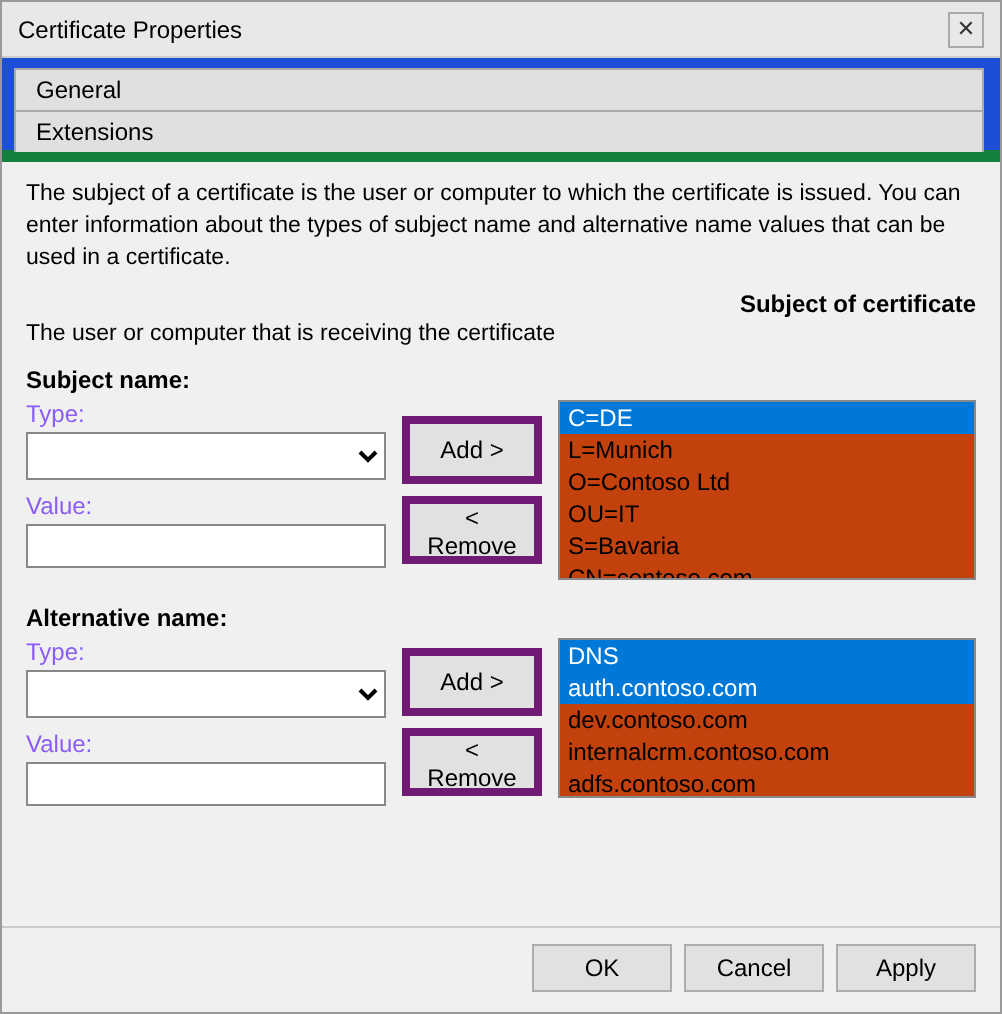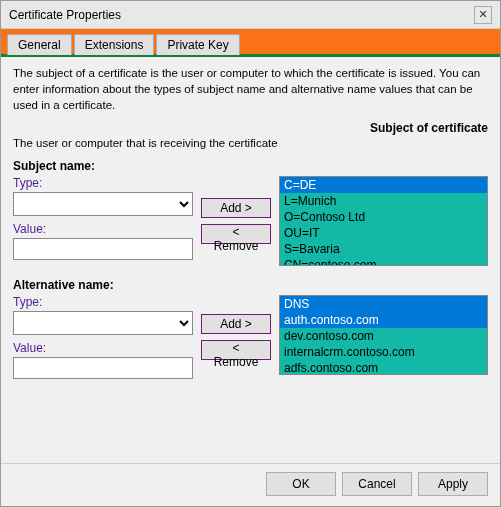--- a/index.html
+++ b/index.html
@@ -49,24 +49,24 @@
       cursor: pointer;
       display: flex;
       align-items: center;
       justify-content: center;
       font-size: 11px;
       color: #333;
     }
 
     .tabs-row {
       display: flex;
-      flex-direction: row;
+      flex-direction: column;
       padding: 4px 6px 0 6px;
-      background: #f97316;
-      border-bottom: 3px solid #15803d;
+      background: #1d4ed8;
+      border-bottom: 6px solid #15803d;
       flex-shrink: 0;
     }
 
     .tab {
       padding: 3px 10px;
       font-size: 12px;
       border: 1px solid #aaa;
       border-bottom: none;
       background: #e0e0e0;
       cursor: pointer;
@@ -131,21 +131,21 @@
       flex-shrink: 0;
     }
 
     .right-panel {
       flex: 1;
     }
 
     .field-label {
       font-size: 12px;
       margin-bottom: 2px;
-      color: #4c1d95;
+      color: #8b5cf6;
     }
 
     .select-box {
       width: 100%;
       height: 22px;
       padding: 11px 4px;
       border: 1px solid #888;
       background: white;
       font-size: 12px;
       appearance: auto;
@@ -160,21 +160,21 @@
       border: 1px solid #888;
       background: white;
       font-size: 12px;
       outline: none;
     }
 
     .list-box {
       width: 100%;
       height: 90px;
       border: 1px solid #888;
-      background: #14b8a6;
+      background: #c2410c;
       overflow-y: auto;
       font-size: 12px;
     }
 
     .list-box-small {
       height: 80px;
     }
 
     .list-item {
       padding: 1px 4px;
@@ -188,23 +188,23 @@
     }
 
     .list-item.header-item {
       background: #0078d7;
       color: white;
       font-weight: normal;
     }
 
     .btn {
       min-width: 70px;
-      height: 20px;
+      height: 34px;
       background: #e1e1e1;
-      border: 1px solid #701a75;
+      border: 4px solid #701a75;
       font-size: 12px;
       cursor: pointer;
       padding: 0 8px;
       text-align: center;
     }
 
     .bottom-buttons {
       display: flex;
       justify-content: flex-end;
       gap: 6px;
@@ -237,21 +237,20 @@
 <div class="window">
 
   <div class="title-bar">
     <span class="title-text">Certificate Properties</span>
     <div class="close-btn">✕</div>
   </div>
 
   <div class="tabs-row">
     <div class="tab">General</div>
     <div class="tab">Extensions</div>
-    <div class="tab">Private Key</div>
   </div>
 
   <div class="content">
     <p class="description">The subject of a certificate is the user or computer to which the certificate is issued. You can enter information about the types of subject name and alternative name values that can be used in a certificate.</p>
 
     <div class="section-label">Subject of certificate</div>
     <div class="section-sublabel">The user or computer that is receiving the certificate</div>
 
     <div class="group-label">Subject name:</div>
     <div class="subject-area">

